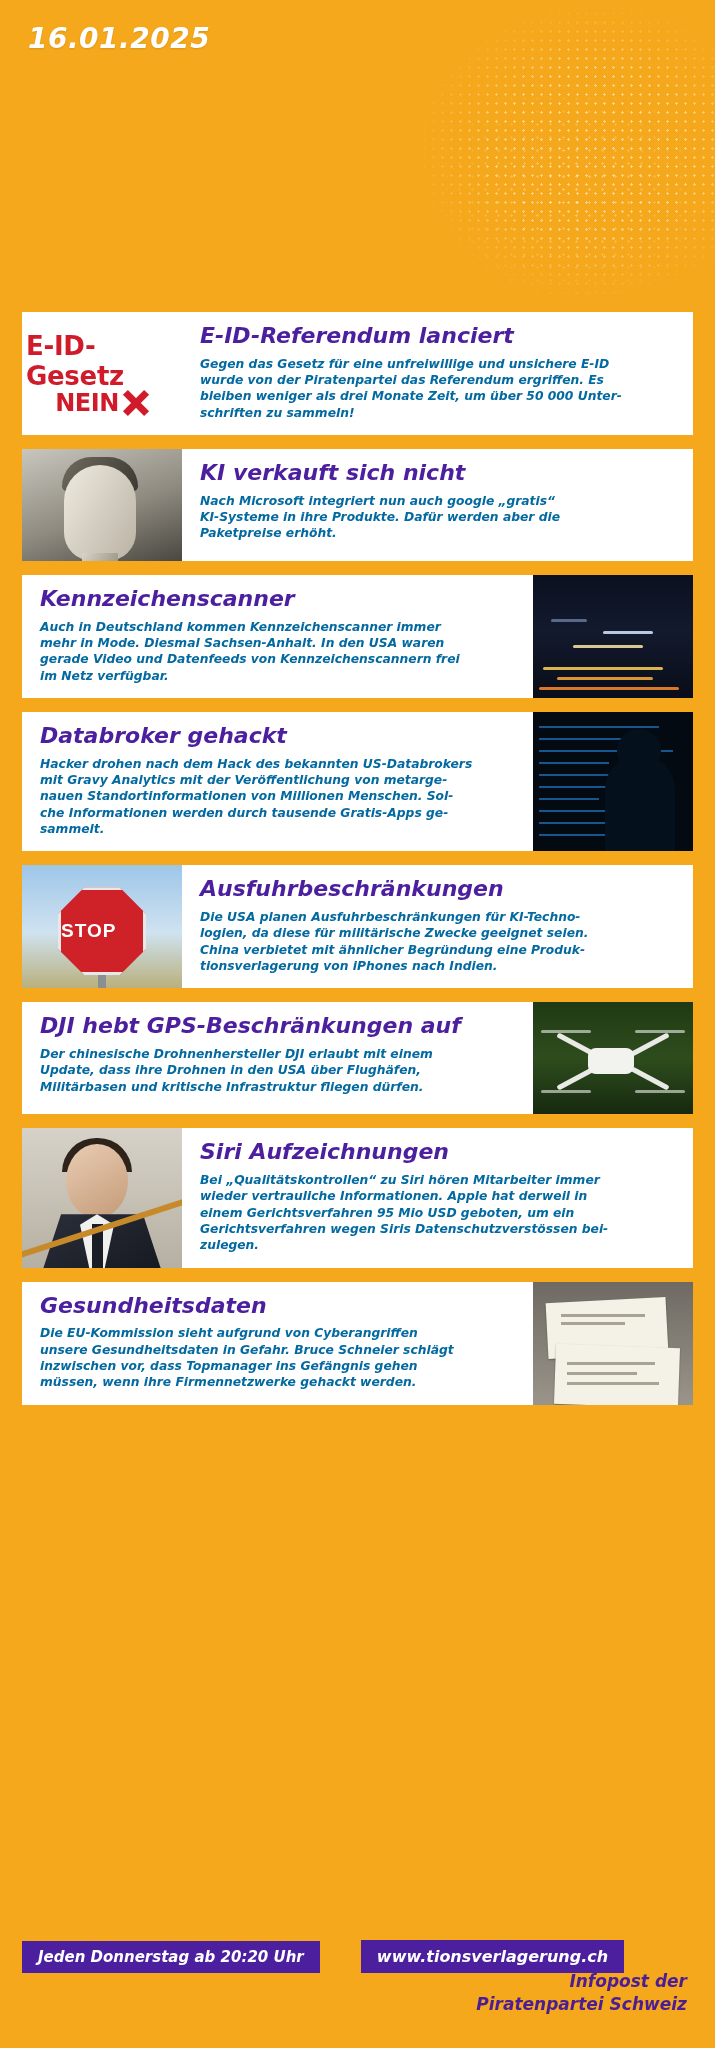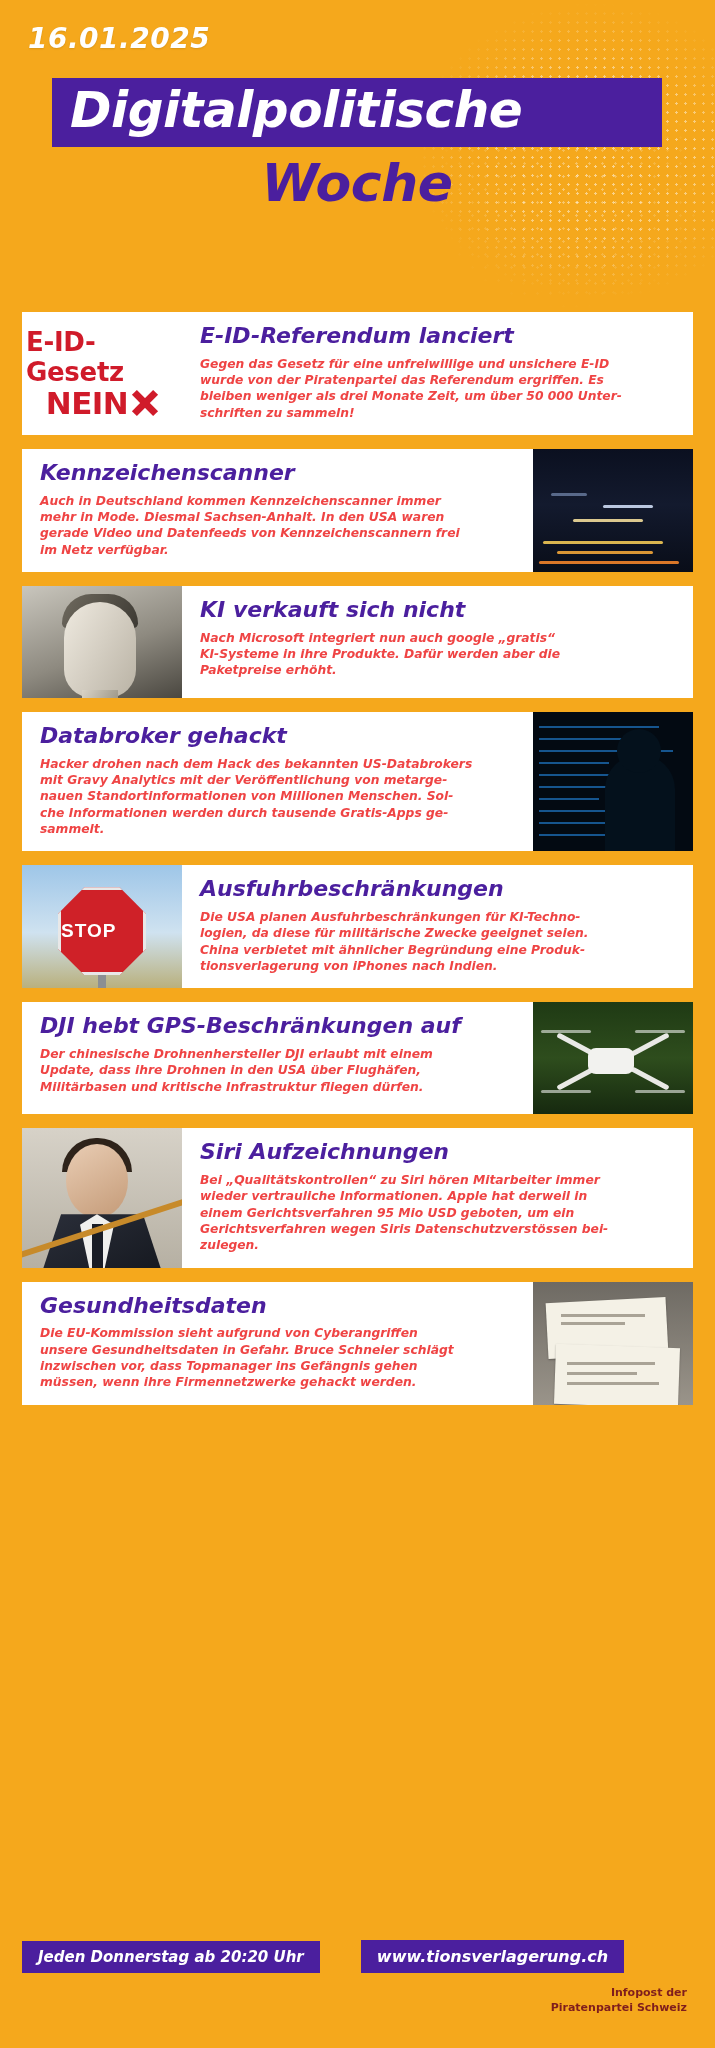--- a/index.html
+++ b/index.html
@@ -124,21 +124,21 @@
     color: #4b1f9e;
     line-height: 1.12;
     margin-bottom: 7px;
   }
   .card-text {
     font-family: "DejaVu Sans", sans-serif;
     font-weight: bold;
     font-style: italic;
     font-size: 12.3px;
     line-height: 1.33;
-    color: #ef4444;
+    color: #0369a1;
     white-space: pre-line;
   }
 
   
   .eid-logo {
     width: 160px; flex: 0 0 160px;
     background: #fff;
     display: flex;
     flex-direction: column;
     align-items: center;
@@ -154,21 +154,21 @@
   }
   .eid-logo .l2 {
     display: flex;
     align-items: center;
     gap: 4px;
     margin-top: -2px;
   }
   .eid-logo .l2 b {
     font-family: "DejaVu Sans", sans-serif;
     font-weight: bold;
-    font-size: 31px;
+    font-size: 24px;
     color: #d01b2a;
     letter-spacing: -0.5px;
   }
   .eid-x {
     position: relative;
     width: 26px; height: 26px;
   }
   .eid-x:before, .eid-x:after {
     content: "";
     position: absolute;
@@ -304,93 +304,86 @@
     margin-top: 8px;
     margin-left: 36px;
     font-size: 16px;
   }
   .f-right {
     position: absolute;
     right: 6px; bottom: 2px;
     text-align: right;
     font-family: "DejaVu Sans", sans-serif;
     font-weight: bold;
-    font-size: 11px;
-    color: #7f1d1d;
+    font-style: italic;
+    font-size: 17px;
+    color: #4c1d95;
     line-height: 1.35;
   }
 </style>
 </head>
 <body>
 
 <div class="page">
 
   <div class="dots"></div>
   <div class="dots2"></div>
 
   <div class="date">16.01.2025</div>
 
-  <div class="title-block">
-    <div class="title-bar">
-      <span>Digitalpolitische</span>
-    </div>
-    <div class="title-sub">
-      <span>Woche</span>
-    </div>
-  </div>
 
   <div class="cards">
 
     <div class="card img-left" style="min-height:118px">
       <div class="eid-logo">
         <div class="l1">E-ID-Gesetz</div>
         <div class="l2">
           <b>NEIN</b>
           <span class="eid-x"></span>
         </div>
       </div>
       <div class="card-body">
         <div class="card-title">E-ID-Referendum lanciert</div>
         <div class="card-text">Gegen das Gesetz für eine unfreiwillige und unsichere E-ID
 wurde von der Piratenpartei das Referendum ergriffen. Es
 bleiben weniger als drei Monate Zeit, um über 50 000 Unter-
 schriften zu sammeln!</div>
+      </div>
+    </div>
+
+    <div class="card img-left">
+      <div class="card-media img-robot">
+        <span class="cap"></span>
+        <span class="head"></span>
+        <span class="neck"></span>
+      </div>
+      <div class="card-body">
+        <div class="card-title">KI verkauft sich nicht</div>
+        <div class="card-text">Nach Microsoft integriert nun auch google „gratis“
+KI-Systeme in ihre Produkte. Dafür werden aber die
+Paketpreise erhöht.</div>
       </div>
     </div>
 
     <div class="card img-right">
       <div class="card-media img-highway">
         <span class="streak" style="left:10px;top:92px;width:120px;background:#ffd257"></span>
         <span class="streak" style="left:24px;top:102px;width:96px;background:#ffae3a"></span>
         <span class="streak" style="left:6px;top:112px;width:140px;background:#ff8a2a"></span>
         <span class="streak" style="left:40px;top:70px;width:70px;background:#ffe7a1"></span>
         <span class="streak" style="left:70px;top:56px;width:50px;background:#d8e6ff"></span>
         <span class="streak" style="left:18px;top:44px;width:36px;background:#9fb9e8;opacity:.5"></span>
 
       </div>
       <div class="card-body">
         <div class="card-title">Kennzeichenscanner</div>
         <div class="card-text">Auch in Deutschland kommen Kennzeichenscanner immer
 mehr in Mode. Diesmal Sachsen-Anhalt. In den USA waren
 gerade Video und Datenfeeds von Kennzeichenscannern frei
 im Netz verfügbar.</div>
-      </div>
-    </div>
-
-    <div class="card img-left">
-      <div class="card-media img-robot">
-        <span class="cap"></span>
-        <span class="head"></span>
-        <span class="neck"></span>
-      </div>
-      <div class="card-body">
-        <div class="card-title">KI verkauft sich nicht</div>
-        <div class="card-text">Nach Microsoft integriert nun auch google „gratis“
-KI-Systeme in ihre Produkte. Dafür werden aber die
-Paketpreise erhöht.</div>
       </div>
     </div>
 
     <div class="card img-right">
       <div class="card-media img-code">
         <span class="line" style="left:6px;top:14px;width:120px"></span>
         <span class="line" style="left:6px;top:26px;width:90px"></span>
         <span class="line" style="left:6px;top:38px;width:134px"></span>
         <span class="line" style="left:6px;top:50px;width:70px"></span>
         <span class="line" style="left:6px;top:62px;width:110px"></span>

